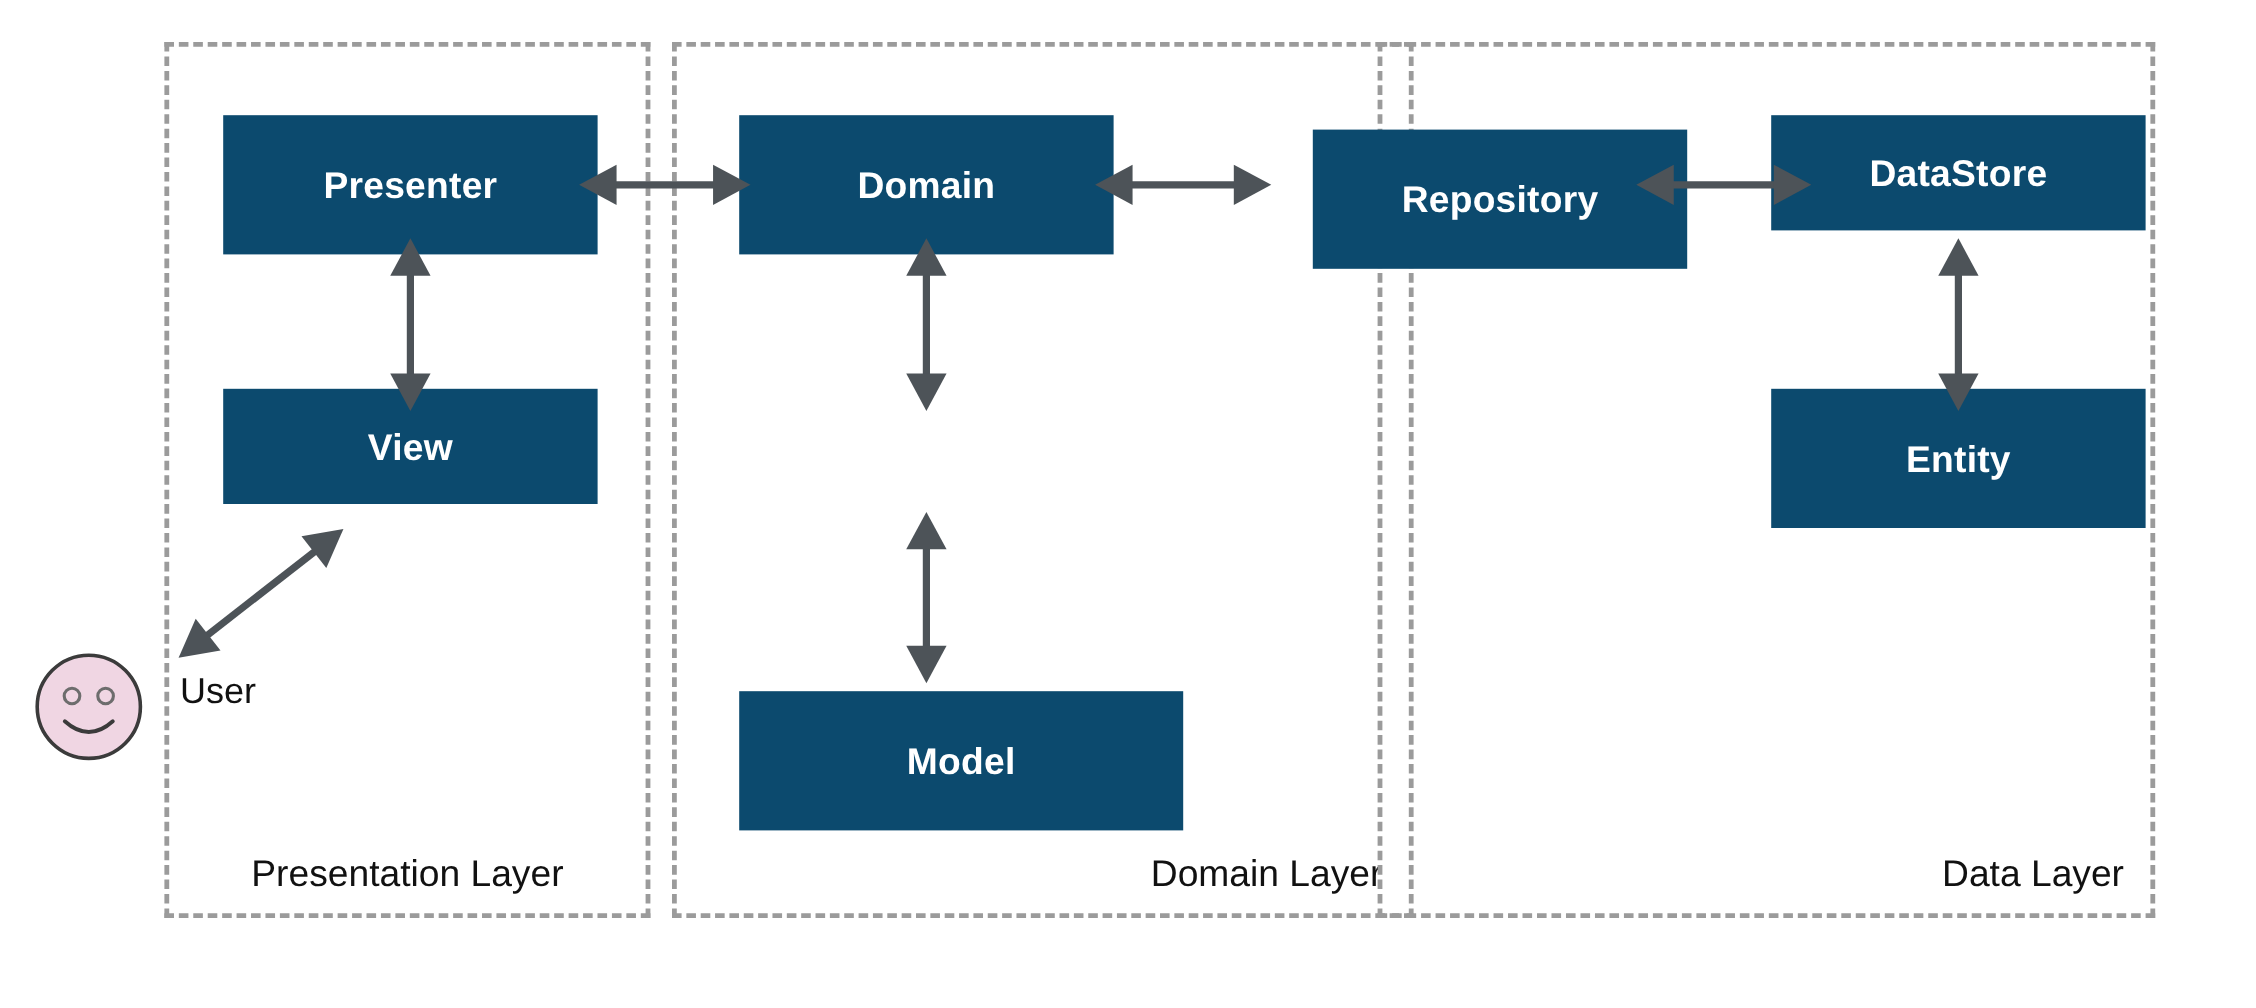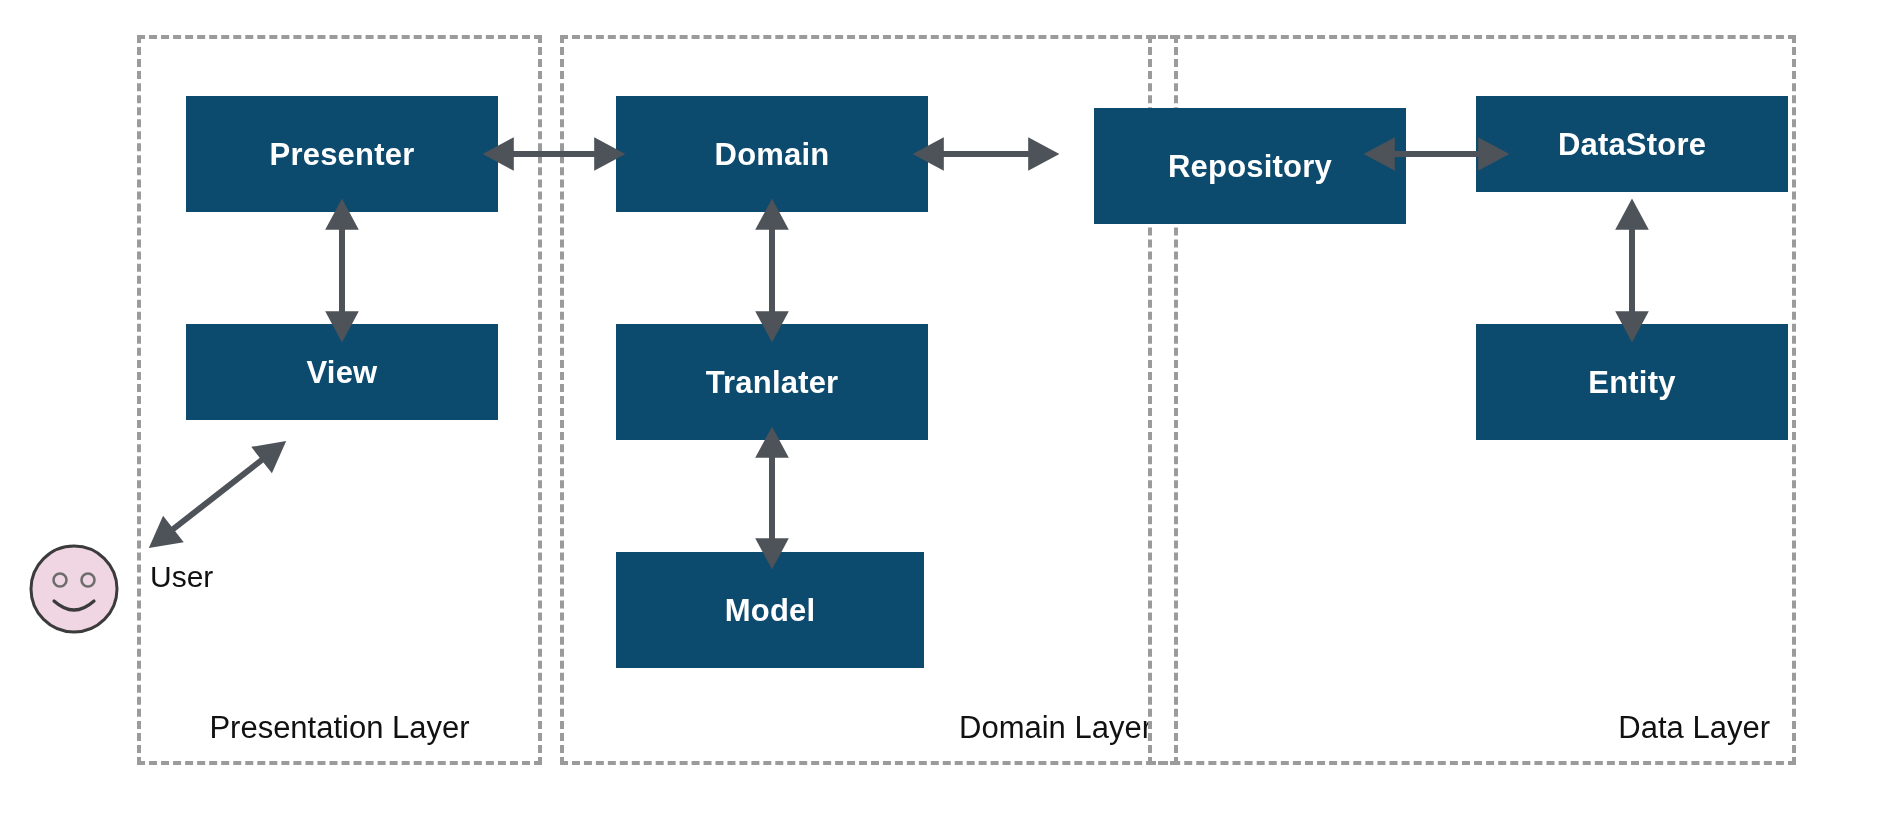--- a/index.html
+++ b/index.html
@@ -140,25 +140,22 @@
   </div>
 
   <div class="node" id="node-view" style="left:186px; top:324px; width:312px; height:96px;">
     <span class="node-label">View</span>
   </div>
 
   <div class="node" id="node-usecase" style="left:616px; top:96px; width:312px; height:116px;">
     <span class="node-label">Domain</span>
   </div>
 
-  <div class="node" id="node-tranlater" style="left:616px; top:324px; width:312px; height:116px;">
-    <span class="node-label">Tranlater</span>
-  </div>
 
-  <div class="node" id="node-model" style="left:616px; top:552px; width:308px; height:116px;">
+  <div class="node" id="node-model" style="left:616px; top:576px; width:370px; height:116px;">
     <span class="node-label">Model</span>
   </div>
 
   <div class="node" id="node-repository" style="left:1094px; top:96px; width:312px; height:116px;margin-top:12px;">
     <span class="node-label">Repository</span>
   </div>
 
   <div class="node" id="node-datastore" style="left:1476px; top:96px; width:312px; height:96px;">
     <span class="node-label">DataStore</span>
   </div>

